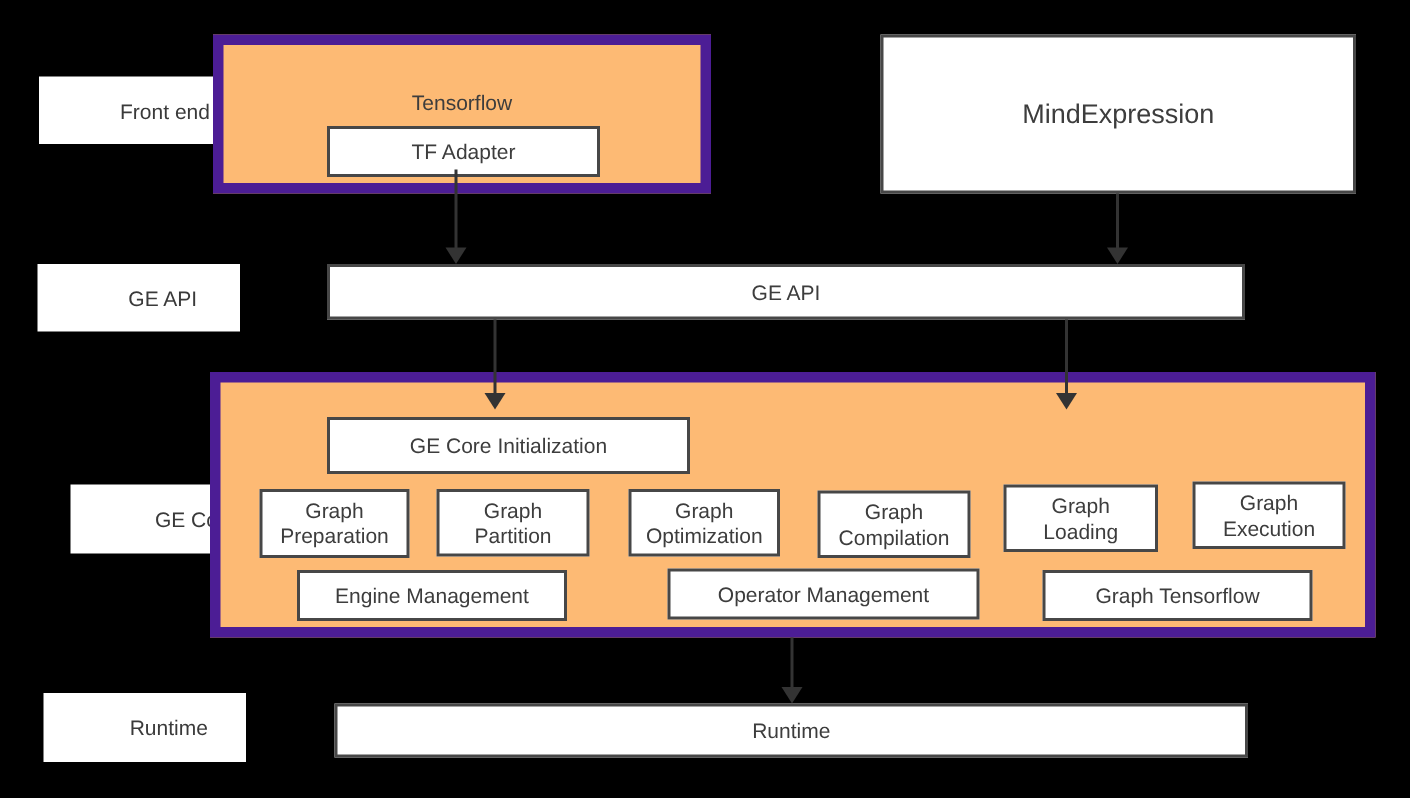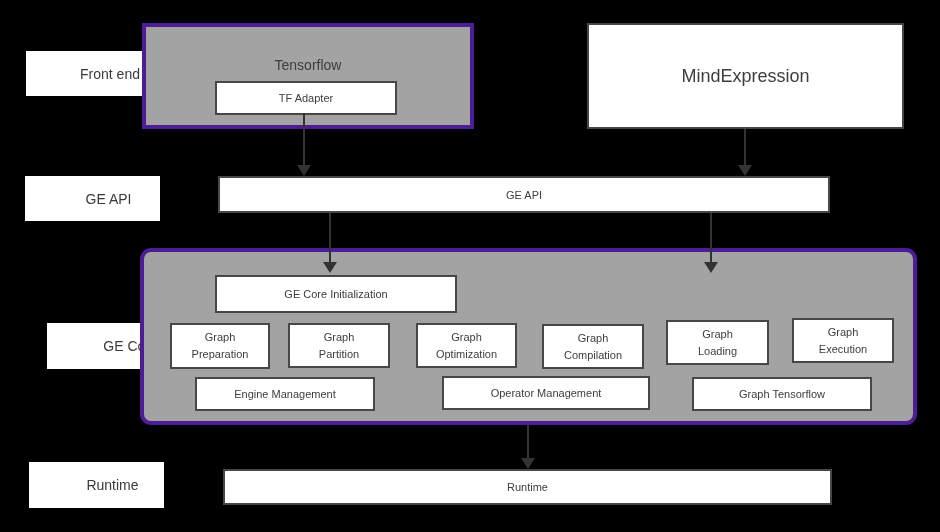--- a/index.html
+++ b/index.html
@@ -27,28 +27,28 @@
     padding-left: 32px;
   }
   .box {
     position: absolute;
     background: #ffffff;
     border: 2px solid #474747;
     box-sizing: border-box;
     display: flex;
     align-items: center;
     justify-content: center;
-    font-size: 11px;
+    font-size: 14px;
     color: #3d3d3d;
     text-align: center;
   }
   .outer-box {
     position: absolute;
-    background: #a3a3a3;
-    border: 4px solid #4c1d95;
+    background: #fdba74;
+    border: 7px solid #4c1d95;
     box-sizing: border-box;
   }
   .tf-title {
     position: absolute;
     left: 0;
     right: 0;
     top: 30px;
     text-align: center;
     font-size: 14px;
     color: #3d3d3d;
@@ -91,21 +91,21 @@
 
   <div class="outer-box" style="left:142px; top:23px; width:332px; height:106px;">
     <div class="tf-title">Tensorflow</div>
     <div class="box" style="left:69px; top:54px; width:182px; height:34px;">TF Adapter</div>
   </div>
 
   <div class="box" style="left:587px; top:23px; width:317px; height:106px; font-size:18px;">MindExpression</div>
 
   <div class="box" style="left:218px; top:176px; width:612px; height:37px;">GE API</div>
 
-  <div class="outer-box" style="left:140px; top:248px; width:777px; height:177px;border-radius:11px;">
+  <div class="outer-box" style="left:140px; top:248px; width:777px; height:177px;">
 
     <div class="box" style="left:71px; top:23px; width:242px; height:38px;">GE Core Initialization</div>
 
     <div class="box two-line" style="left:26px; top:71px; width:100px; height:46px;">
       <span><span>Graph</span><br><span>Preparation</span></span>
     </div>
     <div class="box two-line" style="left:144px; top:71px; width:102px; height:45px;">
       <span><span>Graph</span><br><span>Partition</span></span>
     </div>
     <div class="box two-line" style="left:272px; top:71px; width:101px; height:45px;">

